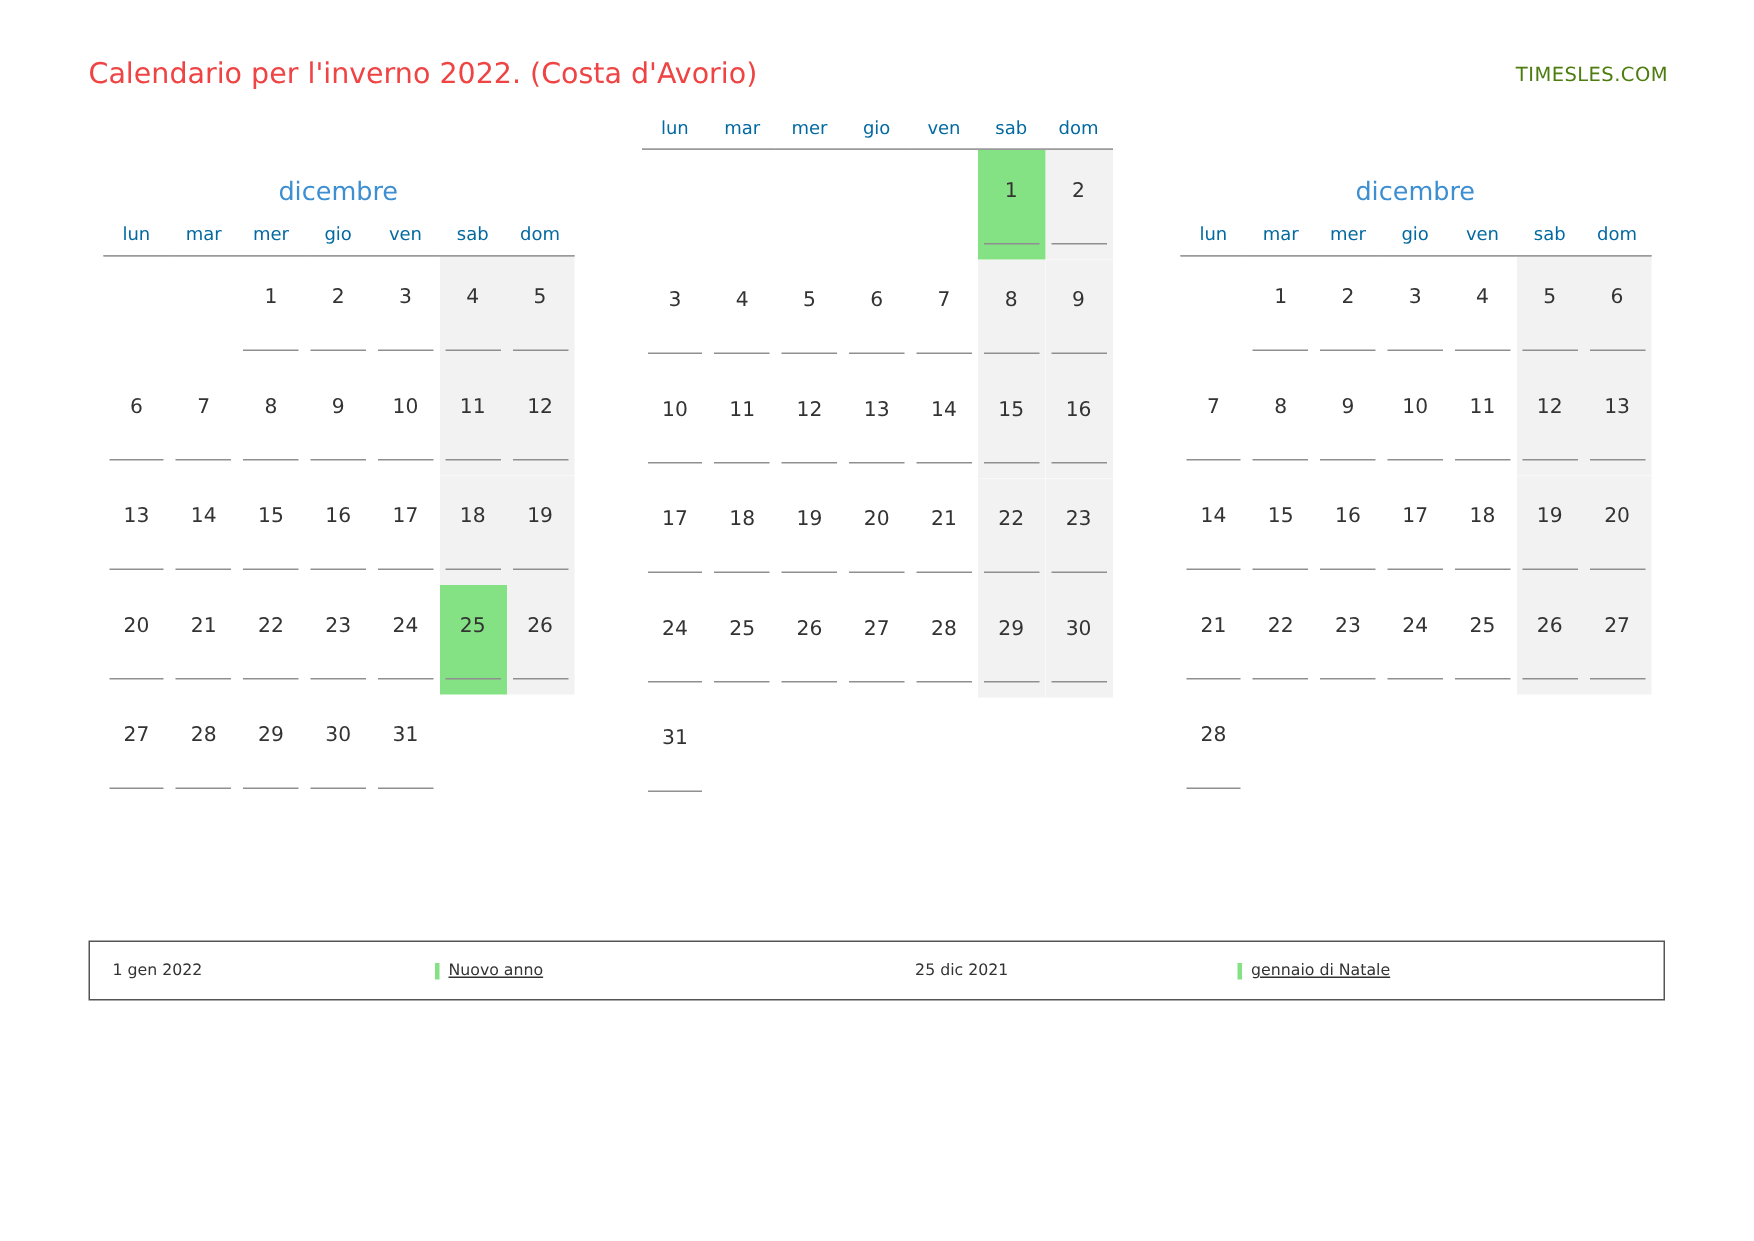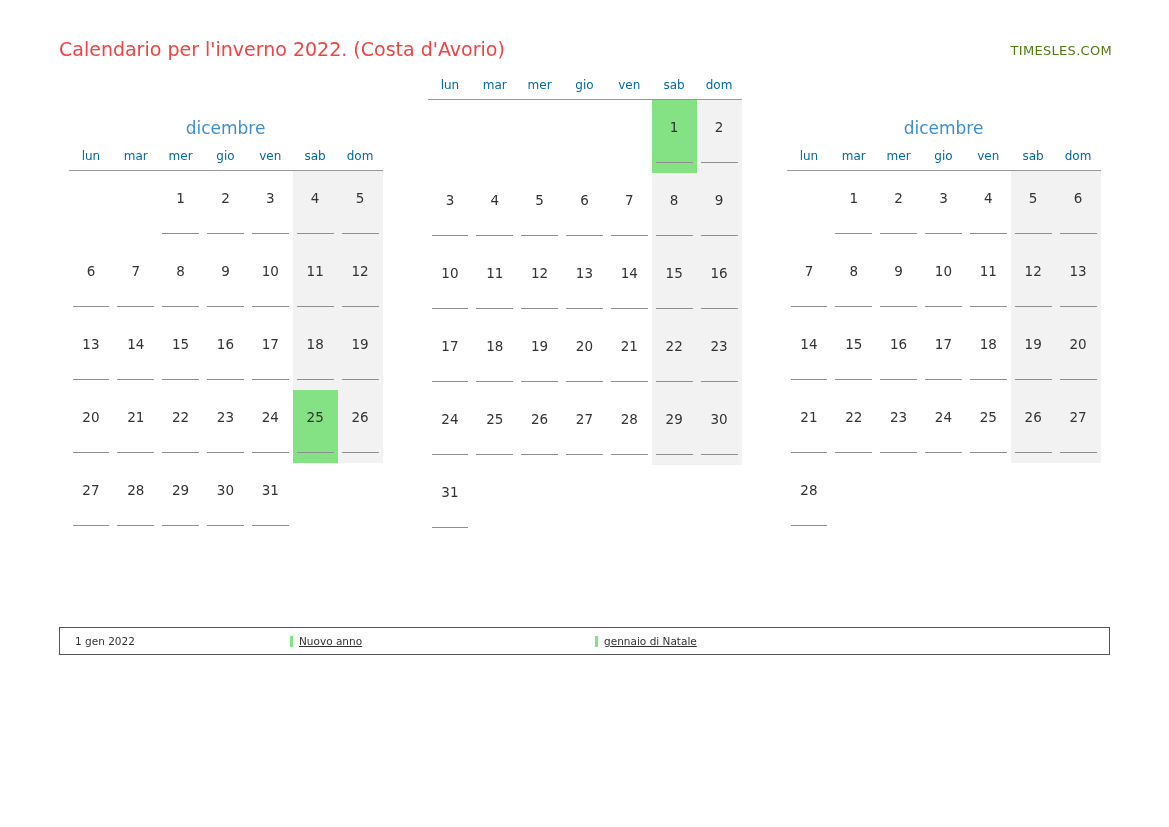--- a/index.html
+++ b/index.html
@@ -87,21 +87,21 @@
     bottom: 10px;
     border-bottom: 1px solid #8f8f8f;
   }
   table.cal td.weekend { background: #f2f2f2; }
   table.cal td.holiday { background: #84e184; }
   table.cal td.empty { background: transparent; }
   .legend {
     position: absolute;
     left: 59px; top: 627px;
     width: 1051px;
-    height: 28px;
+    height: 40px;
     border: 1px solid #555;
     display: flex;
     align-items: center;
     font-size: 10.5px;
     color: #333;
   }
   .legend-cell {
     display: flex;
     align-items: center;
     height: 100%;
@@ -505,17 +505,18 @@
     </div>
   </div>
 
 <div class="legend">
     <div class="legend-cell legend-date">1 gen 2022</div>
     <div class="legend-cell legend-name">
       <span class="legend-swatch"></span>
       <span>Nuovo anno</span>
     </div>
     <div class="legend-cell legend-gap"></div>
+    <div class="legend-cell legend-date">25 dic 2021</div>
     <div class="legend-cell legend-name">
       <span class="legend-swatch"></span>
       <span>gennaio di Natale</span>
     </div>
   </div>
 
 </body></html>

